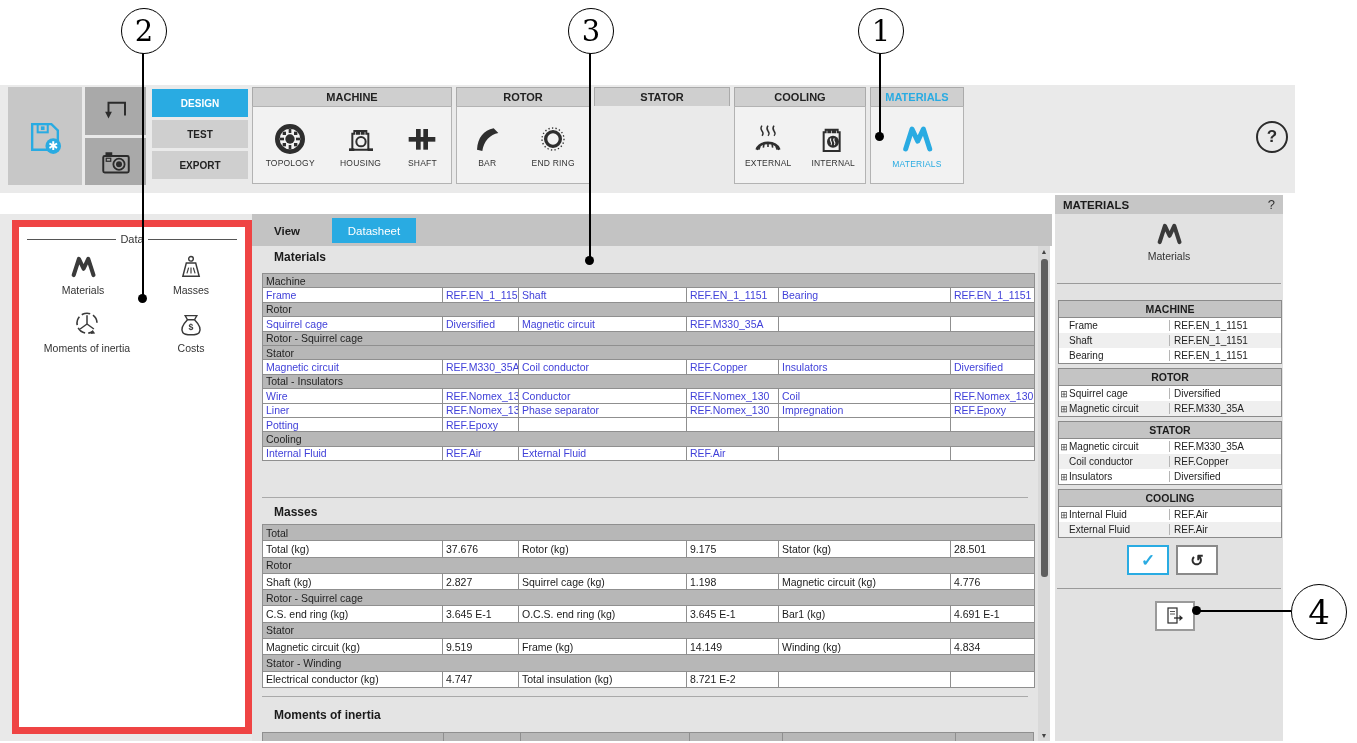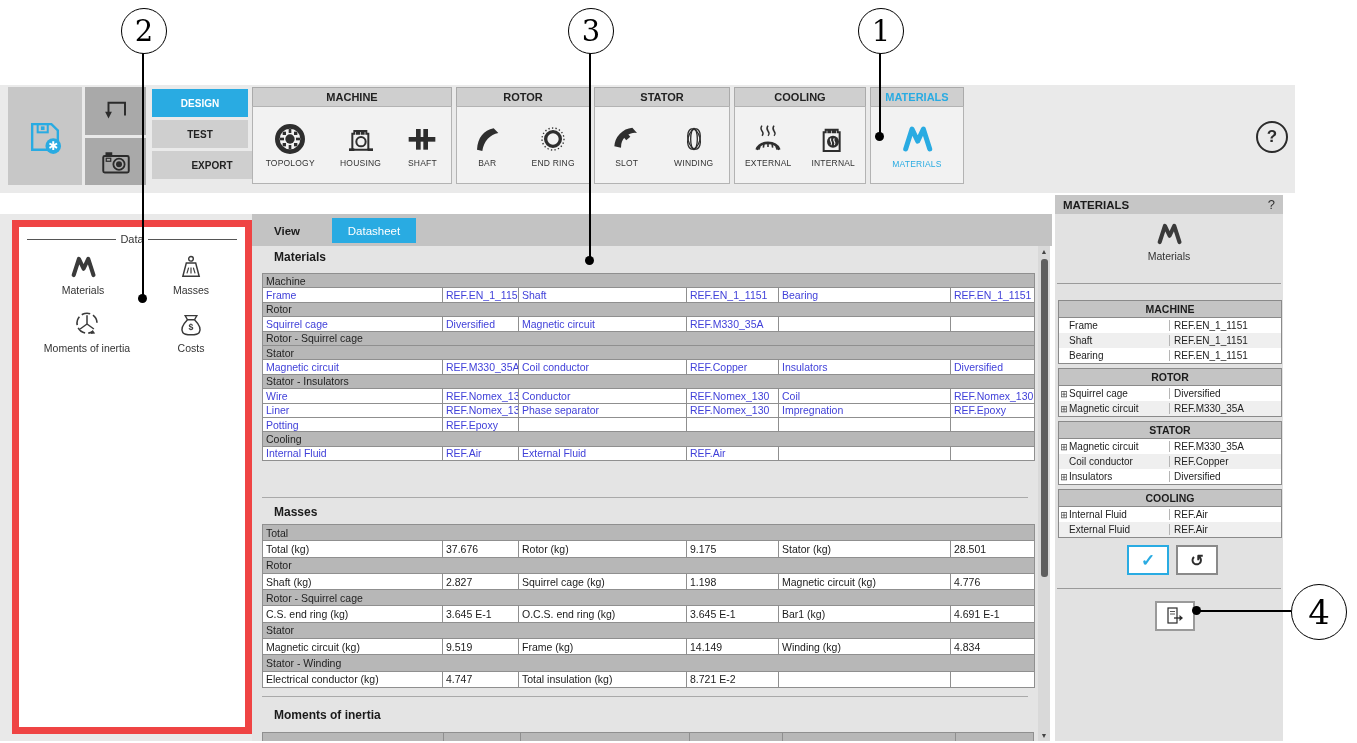--- a/index.html
+++ b/index.html
@@ -119,21 +119,21 @@
         <rect x="7" y="16" width="34" height="22" rx="2" fill="none" stroke="#2b2b2b" stroke-width="2.6"></rect>
         <rect x="10" y="11" width="9" height="5" fill="#2b2b2b"></rect>
         <circle cx="28" cy="27" r="7.5" fill="none" stroke="#2b2b2b" stroke-width="2.4"></circle>
         <circle cx="28" cy="27" r="4" fill="#2b2b2b"></circle>
         <rect x="11" y="19" width="6" height="4" fill="none" stroke="#2b2b2b" stroke-width="1.6"></rect>
       </svg>
     </div>
 
     <div class="ftab active" style="top:4px;">DESIGN</div>
     <div class="ftab" style="top:35px;">TEST</div>
-    <div class="ftab" style="top:66px;padding-left:12px;">EXPORT</div>
+    <div class="ftab" style="top:66px;">EXPORT</div>
 
     <div class="tgroup" style="left:252px;width:200px;">
       <div class="ghead">MACHINE</div>
       <div class="gbody">
         <div class="titem">
           <svg class="icon" width="32" height="32" viewBox="0 0 48 48">
             <circle cx="24" cy="24" r="19" fill="none" stroke="#2e2e2e" stroke-width="7"></circle>
             <circle cx="24" cy="24" r="7" fill="#2e2e2e"></circle>
             <g fill="#2e2e2e">
               <rect x="22" y="9" width="4" height="6"></rect>
@@ -182,37 +182,20 @@
             <circle cx="24" cy="24" r="11" fill="none" stroke="#2e2e2e" stroke-width="5"></circle>
             <circle cx="24" cy="24" r="16.5" fill="none" stroke="#2e2e2e" stroke-width="2" stroke-dasharray="2 3.4"></circle>
           </svg>
           <span class="tlabel">END RING</span>
         </div>
       </div>
     </div>
 
     <div class="tgroup" style="left:594px;width:136px;">
       <div class="ghead">STATOR</div>
-      <div class="gbody">
-        <div class="titem">
-          <svg class="icon" width="32" height="32" viewBox="0 0 48 48">
-            <path d="M5 35 A30 30 0 0 1 32 7 L39 15 A21 21 0 0 0 15 37 Z" fill="#2e2e2e"></path>
-            <rect x="20" y="18" width="8" height="6" transform="rotate(-40 24 21)" fill="#2e2e2e"></rect>
-          </svg>
-          <span class="tlabel">SLOT</span>
-        </div>
-        <div class="titem">
-          <svg class="icon" width="32" height="32" viewBox="0 0 48 48">
-            <ellipse cx="24" cy="24" rx="5" ry="16" fill="none" stroke="#2e2e2e" stroke-width="2"></ellipse>
-            <ellipse cx="24" cy="24" rx="9" ry="15.5" fill="none" stroke="#2e2e2e" stroke-width="2" transform="rotate(14 24 24)"></ellipse>
-            <ellipse cx="24" cy="24" rx="9" ry="15.5" fill="none" stroke="#2e2e2e" stroke-width="2" transform="rotate(-14 24 24)"></ellipse>
-          </svg>
-          <span class="tlabel">WINDING</span>
-        </div>
-      </div>
     </div>
 
     <div class="tgroup" style="left:734px;width:132px;">
       <div class="ghead">COOLING</div>
       <div class="gbody">
         <div class="titem">
           <svg class="icon" width="32" height="32" viewBox="0 0 48 48">
             <g fill="none" stroke="#2e2e2e" stroke-width="2.2">
               <path d="M15 19 q3 -3 0 -7 q-3 -4 0 -8"></path>
               <path d="M24 19 q3 -3 0 -7 q-3 -4 0 -8"></path>
@@ -355,21 +338,21 @@
           </tr>
           <tr>
             <td class="link">Magnetic circuit</td>
             <td class="link">REF.M330_35A</td>
             <td class="link">Coil conductor</td>
             <td class="link">REF.Copper</td>
             <td class="link">Insulators</td>
             <td class="link">Diversified</td>
           </tr>
           <tr class="sec">
-            <td colspan="6">Stator - Insulators</td>
+            <td colspan="6">Total - Insulators</td>
           </tr>
           <tr>
             <td class="link">Wire</td>
             <td class="link">REF.Nomex_130</td>
             <td class="link">Conductor</td>
             <td class="link">REF.Nomex_130</td>
             <td class="link">Coil</td>
             <td class="link">REF.Nomex_130</td>
           </tr>
           <tr>

